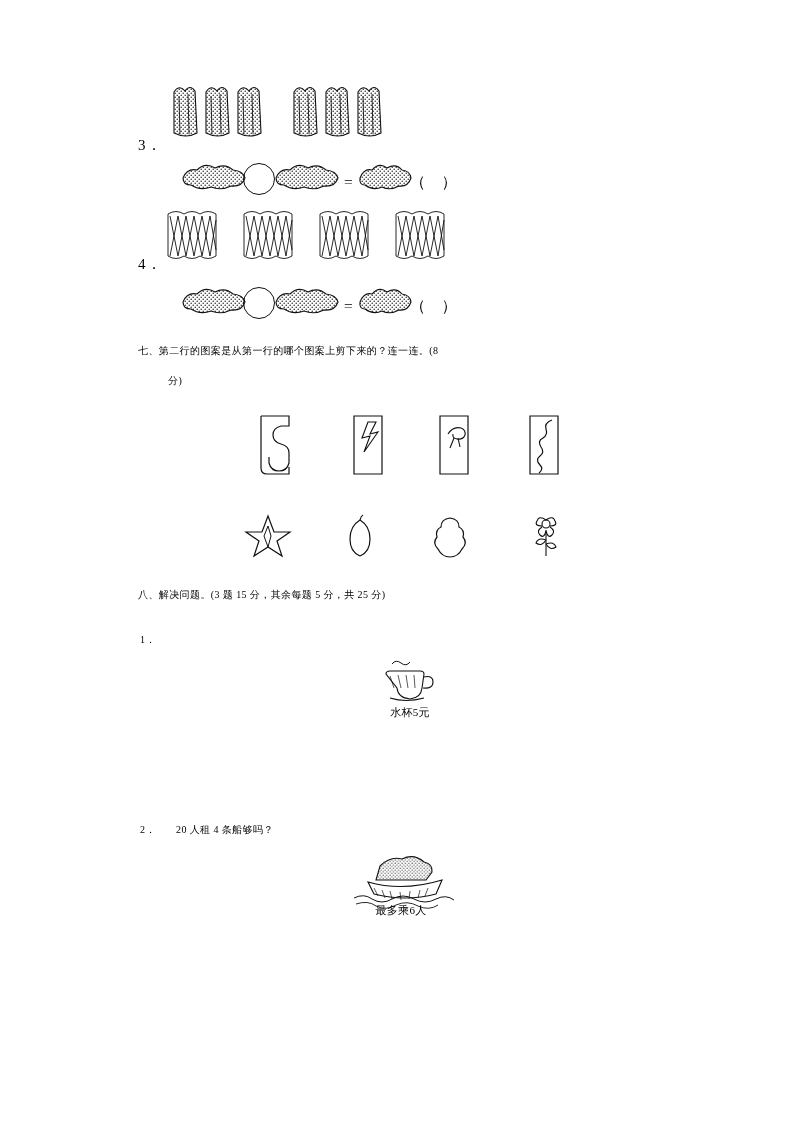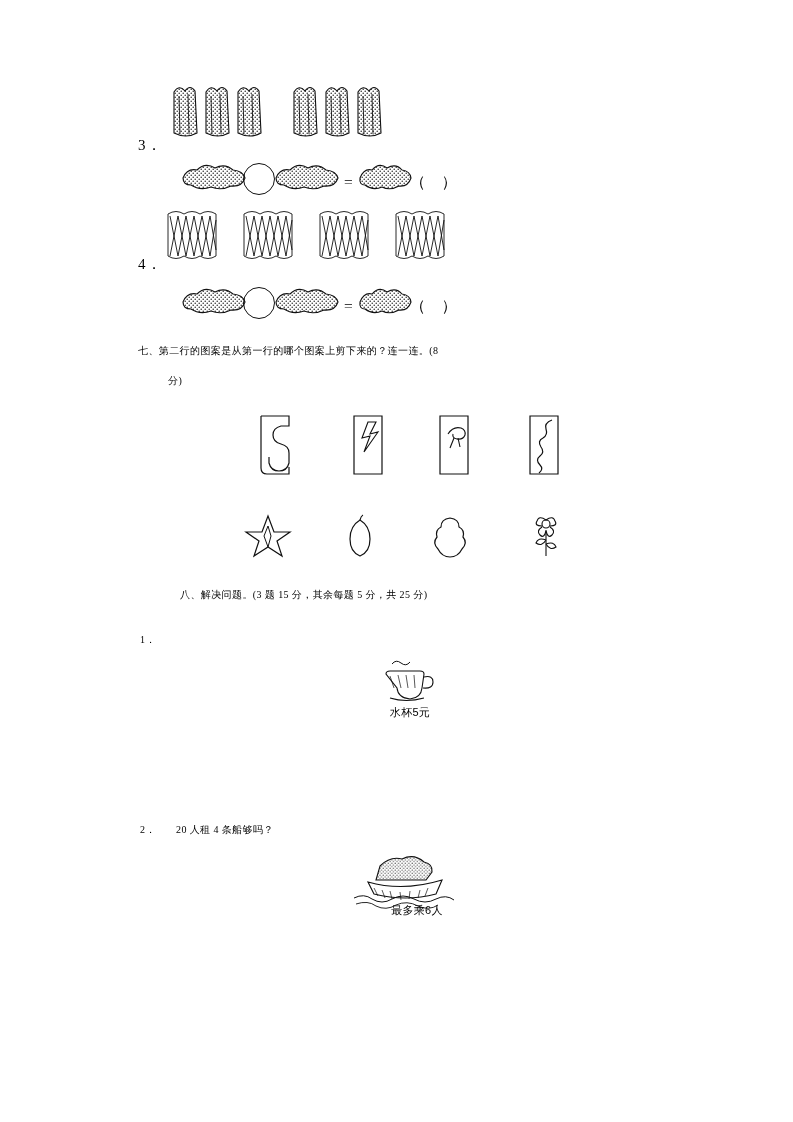--- a/index.html
+++ b/index.html
@@ -58,21 +58,21 @@
   }
 
   .blob {
     position: absolute;
   }
 
   svg { display: block; overflow: visible; }
 
   .cap {
     position: absolute;
-    font-family: Liberation Sans, sans-serif;
+    font-family: Liberation Serif, serif;
     font-size: 11px;
     letter-spacing: 0.3px;
     text-align: center;
   }
 </style>
 </head>
 <body>
 
 <div class="page">
 
@@ -246,21 +246,21 @@
 
   <div class="blob" style="left:524px; top:514px;">
     <svg width="44" height="46" viewBox="0 0 44 46">
       <circle cx="22" cy="10" r="4" stroke="#111" stroke-width="1.1" fill="none"></circle>
       <path d="M22,6 q-7,-5 -9,1 q-3,5 5,5 M22,6 q7,-5 9,1 q3,5 -5,5 M18,13 q-6,4 -2,8 q4,4 6,-4 M26,13 q6,4 2,8 q-4,4 -6,-4" stroke="#111" stroke-width="1.1" fill="none"></path>
       <path d="M22,16 L22,42" stroke="#111" stroke-width="1.1" fill="none"></path>
       <path d="M22,26 q-8,-3 -10,3 q6,4 10,-3 M22,30 q8,-3 10,3 q-6,4 -10,-3" stroke="#111" stroke-width="1.1" fill="none"></path>
     </svg>
   </div>
 
-  <div class="para" style="left:138px; top:580px;margin-left:42px;">八、解决问题。(3 题 15 分，其余每题 5 分，共 25 分)</div>
+  <div class="para" style="left:138px; top:580px;">八、解决问题。(3 题 15 分，其余每题 5 分，共 25 分)</div>
 
   <div class="para" style="left:140px; top:625px;">1．</div>
 
   <div class="blob" style="left:378px; top:658px;">
     <svg width="64" height="48" viewBox="0 0 64 48">
       <path d="M8,16 q0,-3 4,-3 l30,0 q4,0 4,3 l-2,14 q-1,10 -12,11 q-12,-1 -13,-11 z" stroke="#111" stroke-width="1.1" fill="none"></path>
       <path d="M46,19 q9,-2 9,5 q0,7 -10,6" stroke="#111" stroke-width="1.1" fill="none"></path>
       <path d="M12,40 q16,5 34,0" stroke="#111" stroke-width="1.1" fill="none"></path>
       <path d="M14,6 q4,-5 9,-1 q5,4 9,-1" stroke="#111" stroke-width="1" fill="none"></path>
       <path d="M12,18 l4,12 M20,17 l3,13 M28,17 l2,13 M36,17 l1,13" stroke="#111" stroke-width="0.7" fill="none"></path>
@@ -279,15 +279,15 @@
           <circle cx="2.7" cy="2.7" r="0.6" fill="#333"></circle>
         </pattern>
       </defs>
       <path d="M30,14 q10,-10 22,-7 q12,-6 22,3 q9,2 8,10 l-6,8 l-50,0 z" stroke="#111" stroke-width="1.1" fill="url(#dotsC)"></path>
       <path d="M18,30 q35,10 74,-2 l-6,14 q-30,8 -62,0 z" stroke="#111" stroke-width="1.1" fill="none"></path>
       <path d="M24,36 l4,8 M32,38 l3,8 M40,39 l2,8 M50,40 l1,8 M60,39 l-1,8 M70,38 l-2,8 M78,36 l-3,8" stroke="#111" stroke-width="0.7" fill="none"></path>
       <path d="M4,46 q10,-5 18,1 q10,6 20,0 q11,-6 22,0 q11,6 22,0 q10,-5 18,1" stroke="#111" stroke-width="1" fill="none"></path>
       <path d="M6,52 q12,-4 20,2 q10,5 20,-1 q11,-5 22,1 q11,5 20,-1" stroke="#111" stroke-width="0.9" fill="none"></path>
     </svg>
   </div>
-  <div class="cap" style="left:361px; top:903px; width:112px;">最多乘6人</div>
+  <div class="cap" style="left:345px; top:903px; width:112px;">最多乘6人</div>
 
 </div>
 
 </body></html>

